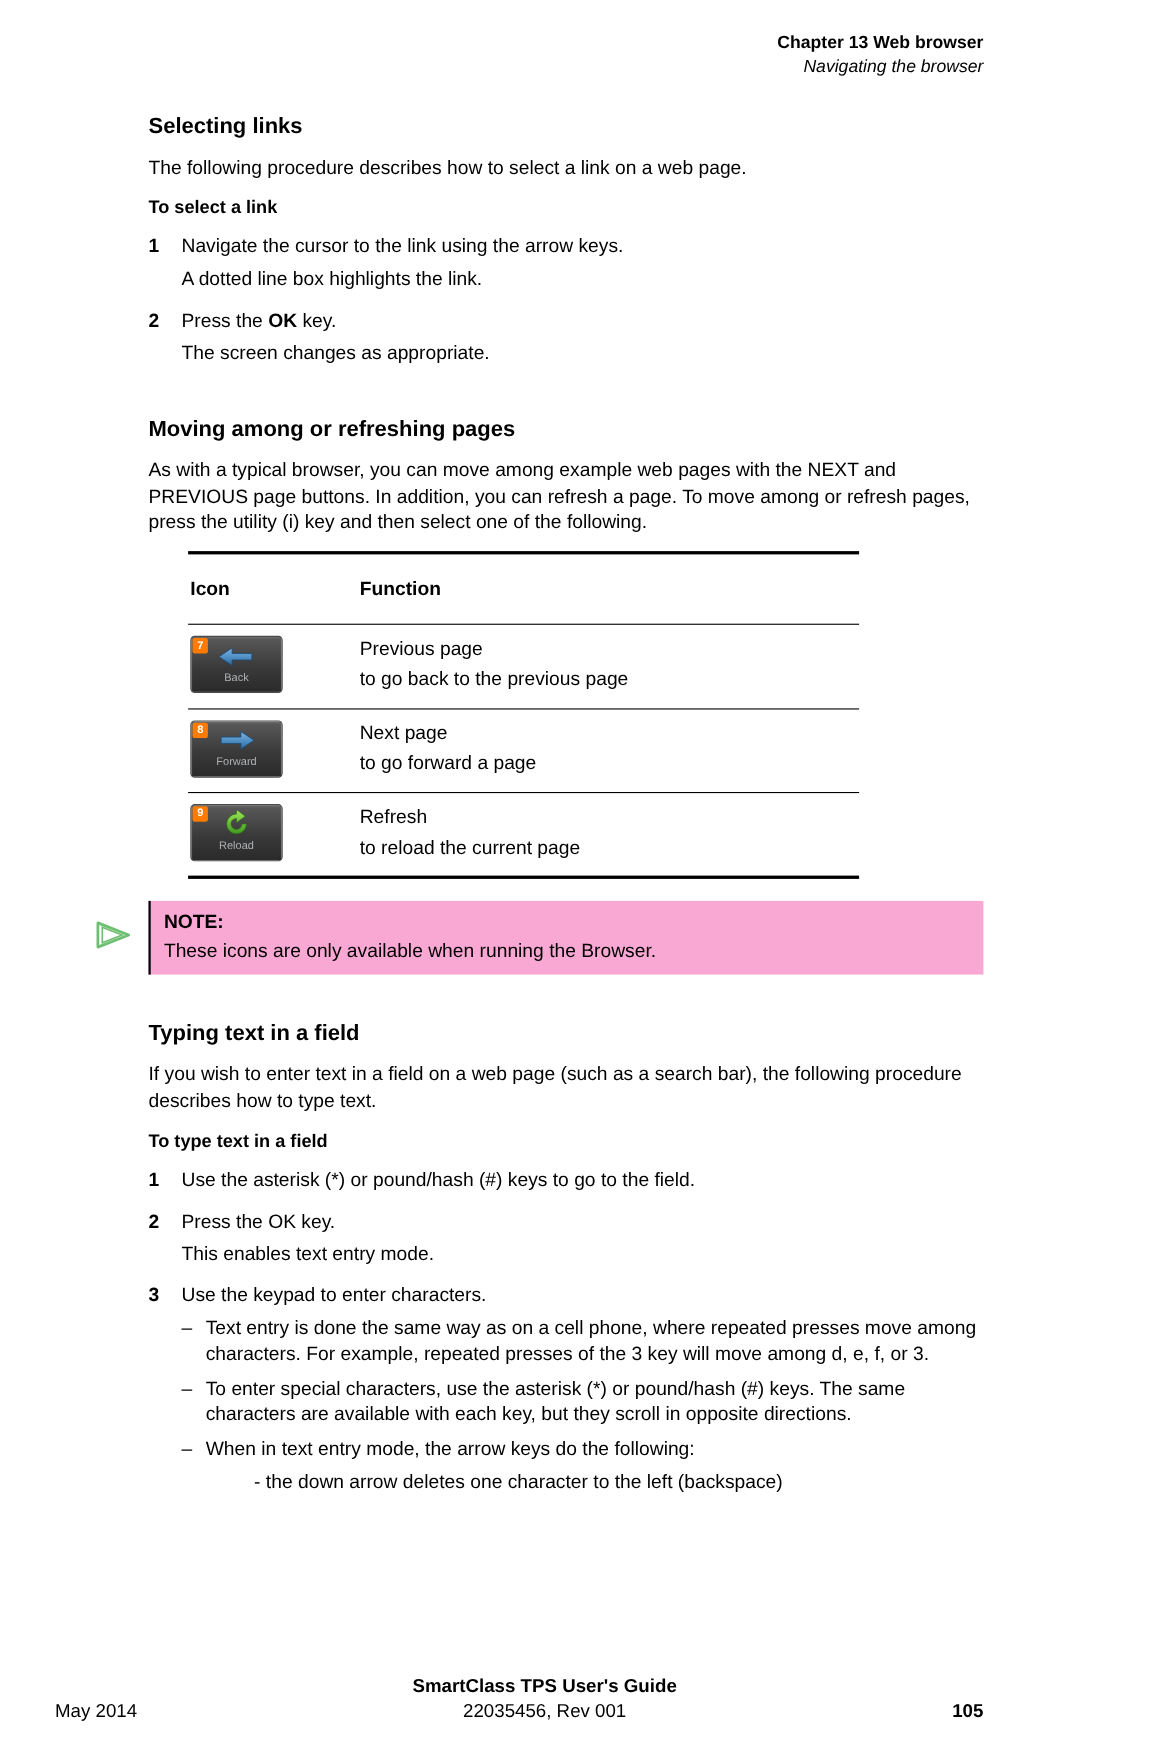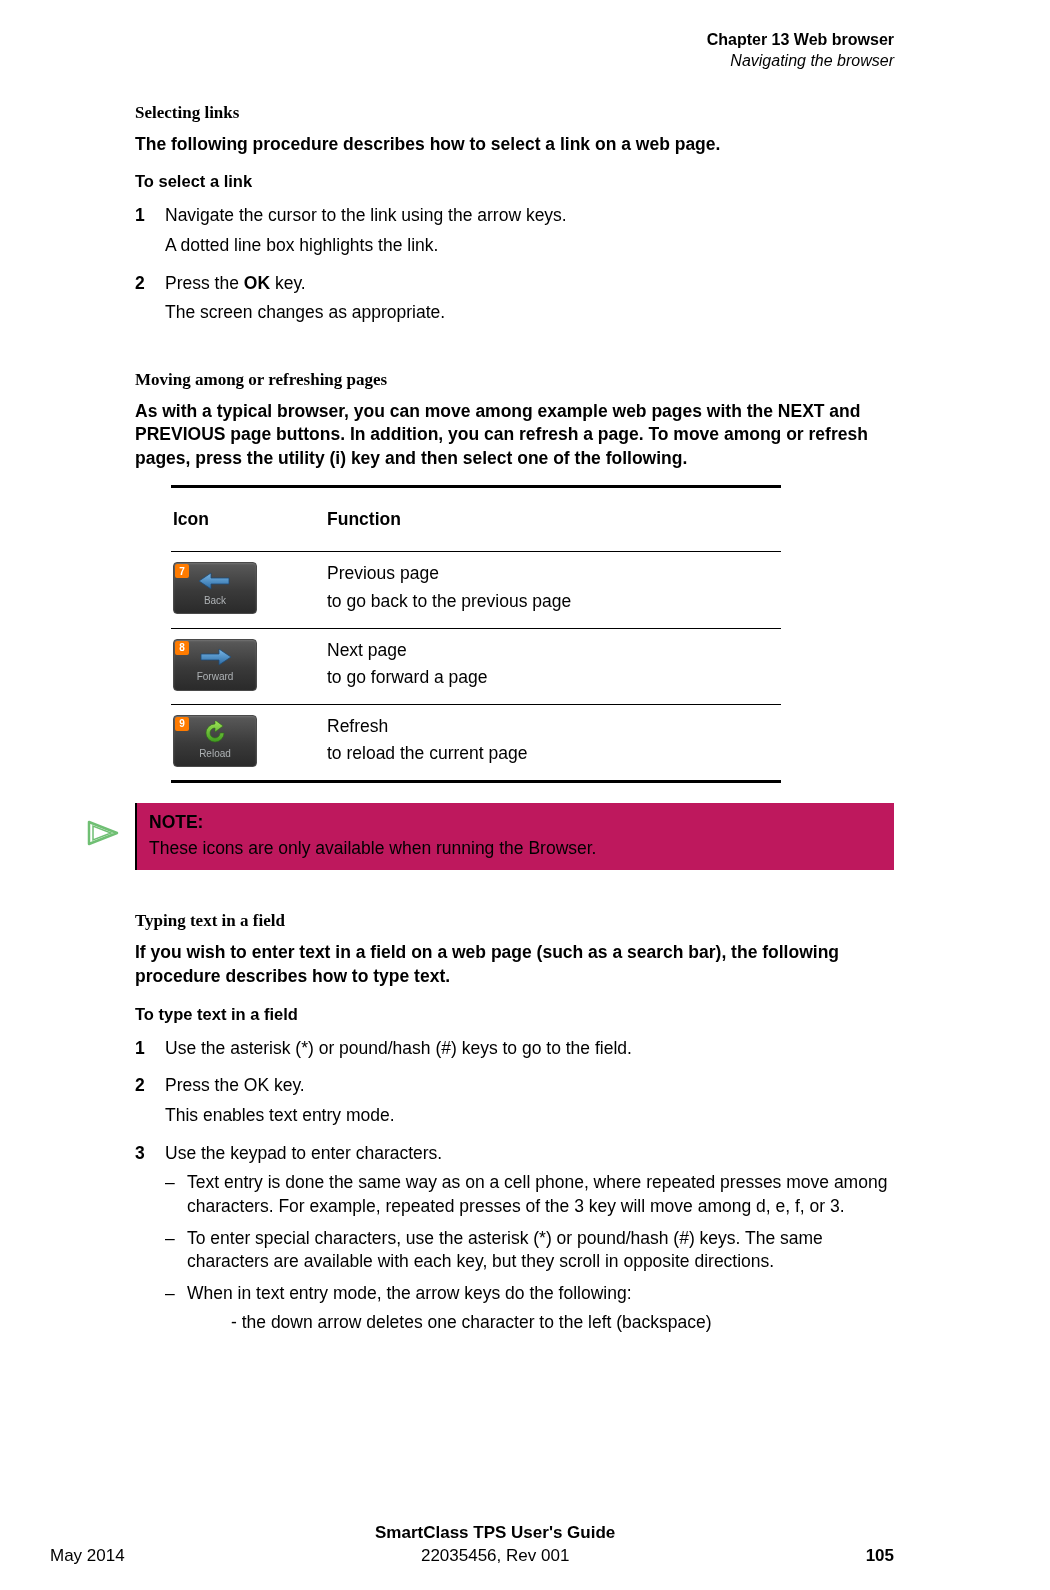--- a/index.html
+++ b/index.html
@@ -23,26 +23,26 @@
     line-height: 1.3;
     margin-bottom: 30px;
   }
   .header-right .l1 { font-weight: bold; }
   .header-right .l2 { font-style: italic; }
   .content {
     margin-left: 85px;
     margin-right: 0;
   }
   h2 {
-    font-family: Liberation Serif, serif;
+    font-family: Liberation Sans, sans-serif;
     font-weight: bold;
-    font-size: 17px;
+    font-size: 20px;
     margin: 0 0 8px 0;
   }
-  .para { margin: 0 0 14px 0; font-weight: bold; }
+  .para { margin: 12px 0 14px 0; }
   .sub-head {
     font-family: Verdana, Arial, sans-serif;
     font-weight: bold;
     font-size: 16.5px;
     margin: 8px 0 12px 0;
   }
   .step { display: flex; margin-bottom: 8px; }
   .step-num { font-weight: bold; width: 30px; flex-shrink: 0; }
   .step-body { flex: 1; }
   .step-body p { margin: 0 0 6px 0; }
@@ -67,21 +67,21 @@
     background:#ff7b00; color:#fff; font-size:10px; font-weight:bold;
     display:flex; align-items:center; justify-content:center; border-radius:2px;
   }
   .icon-btn .lbl { color:#aeb2b5; font-size:10px; margin-top:2px; }
   .icon-btn svg { display:block; }
   .func-body p { margin:0 0 4px 0; }
 
   
   .note-wrap { display:flex; align-items:center; margin: 0 0 24px -48px; }
   .note-tri { width:36px; flex-shrink:0; margin-right:12px;}
-  .note-box { flex:1; background:#be185d; border-left:2px solid #000; padding:8px 12px 10px 12px; }
+  .note-box { flex:1; background:#f9a8d4; border-left:2px solid #000; padding:8px 12px 10px 12px; }
   .note-box .nt { font-weight:bold; margin-bottom:2px; }
 
   
   .dash-list { margin: 0 0 10px 0; padding:0; list-style:none;}
   .dash-list li { display:flex; margin-bottom: 8px; }
   .dash-list li .d { width:22px; flex-shrink:0; text-align:left;}
   .dash-list li .t { flex:1; }
   .sub-dash { padding-left: 24px; margin-top:6px;}
   .sub-dash .row { margin-bottom:4px;margin-left:20px;}
 

